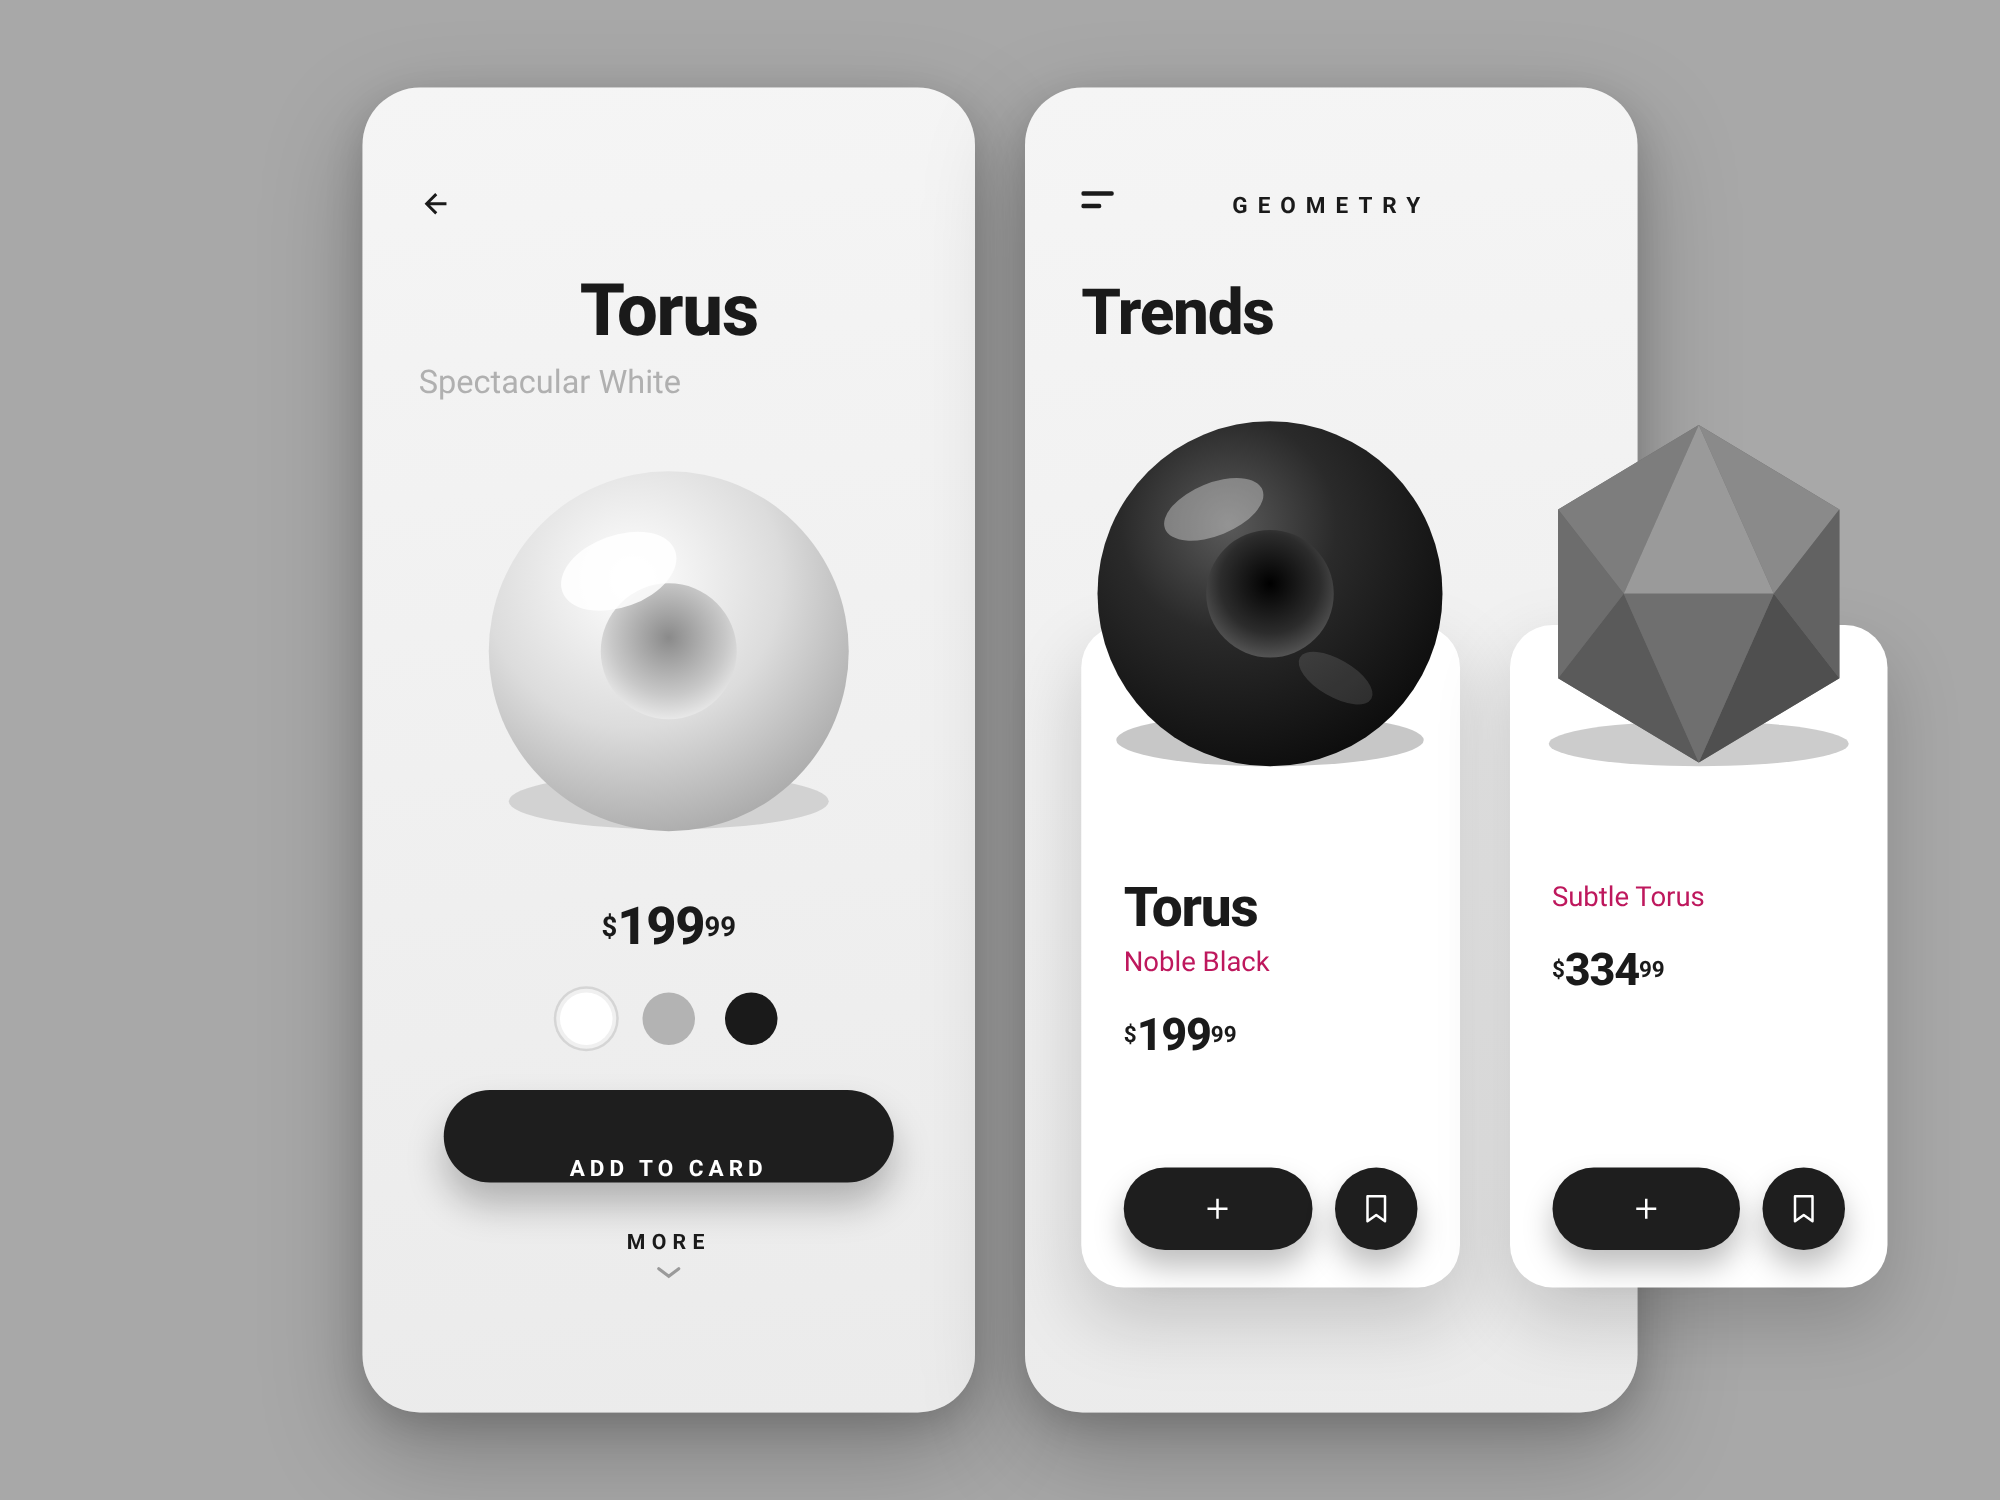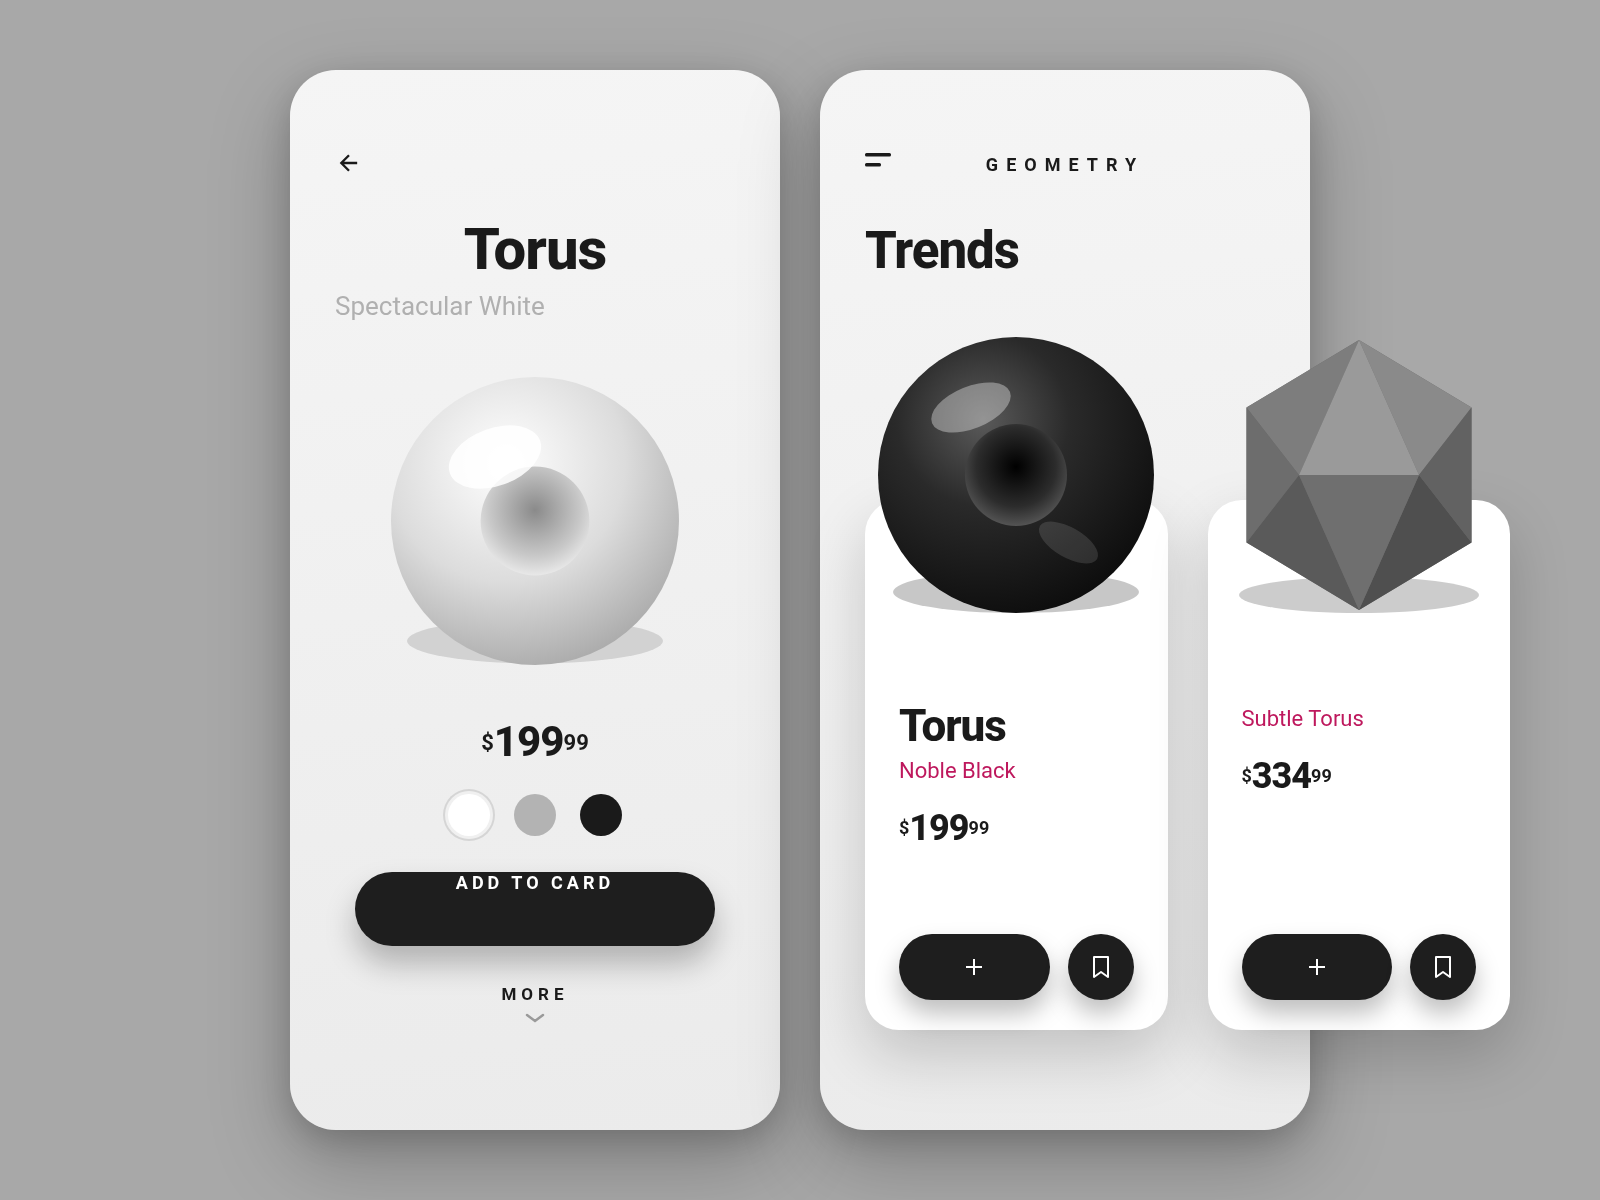--- a/index.html
+++ b/index.html
@@ -38,21 +38,21 @@
     .price-row { text-align:center; margin-top: 36px; color:#1a1a1a; font-weight:700; }
     .price-row .cur { font-size: 22px; vertical-align: super; font-weight:700;}
     .price-row .whole { font-size: 42px; font-weight:800; letter-spacing:-1px;}
     .price-row .cents { font-size: 22px; vertical-align: super; font-weight:700;}
     .swatches { display:flex; justify-content:center; gap:24px; margin-top: 28px; }
     .swatch {
       width:42px; height:42px; border-radius:50%; cursor:pointer;
     }
     .swatch.selected { box-shadow: 0 0 0 3px #f0f0f0, 0 0 0 5px #d5d5d5; }
     .cta-btn {
-      margin: 36px auto 0; display:flex; align-items:flex-start; justify-content:center;
+      margin: 36px auto 0; display:flex; align-items:flex-end; justify-content:center;
       width: 360px; height: 74px; background:#1e1e1e; color:#fff; border-radius: 40px;
       font-size:18px; font-weight:700; letter-spacing: 4px; cursor:pointer;
       box-shadow: 0 18px 30px rgba(0,0,0,0.25);
     }
     .more-link {
       margin-top: 38px; text-align:center; font-size:17px; font-weight:700; letter-spacing:5px; color:#1a1a1a; cursor:pointer;
     }
     .chev { text-align:center; margin-top:6px; }
     
     .top-row { display:flex; align-items:center; justify-content:center; position:relative; height:30px;}

